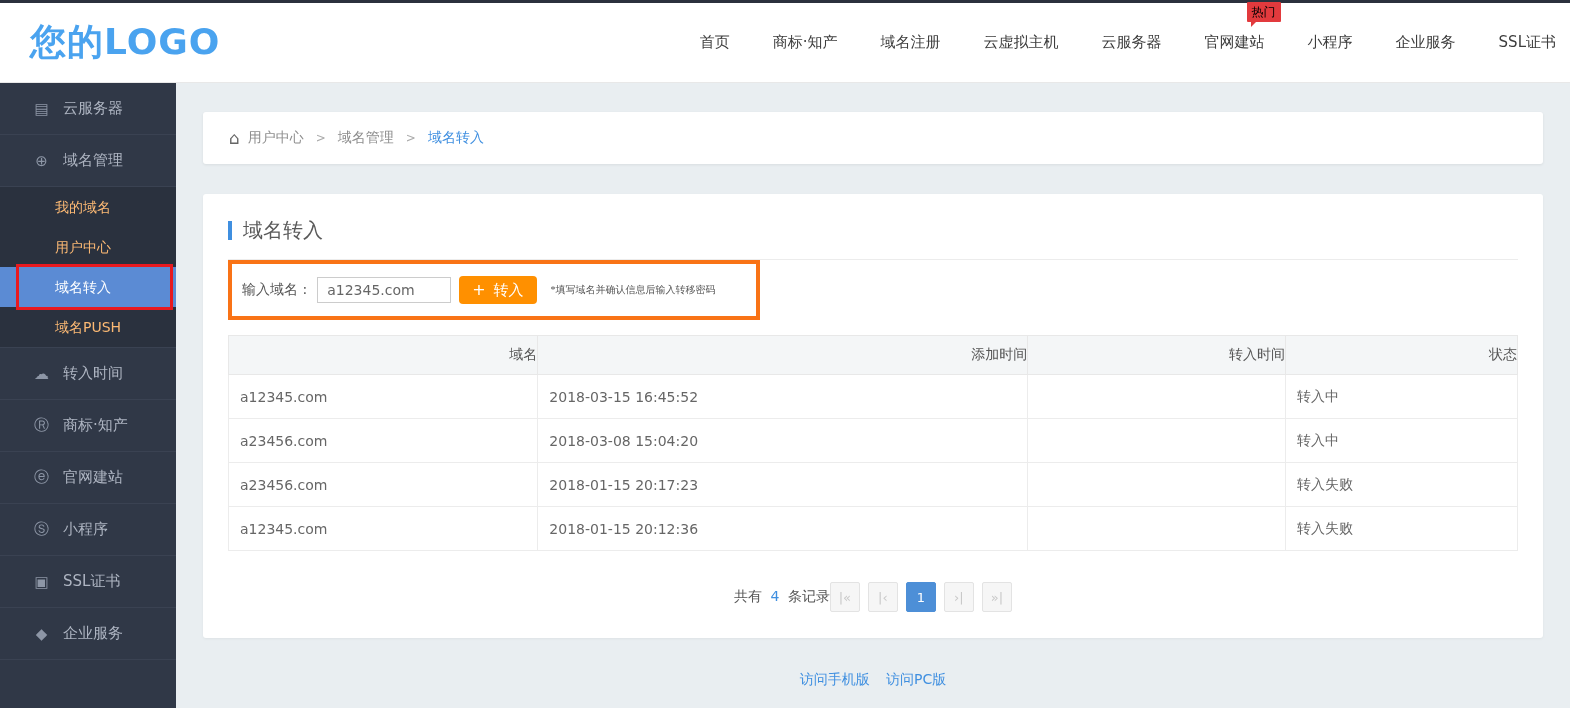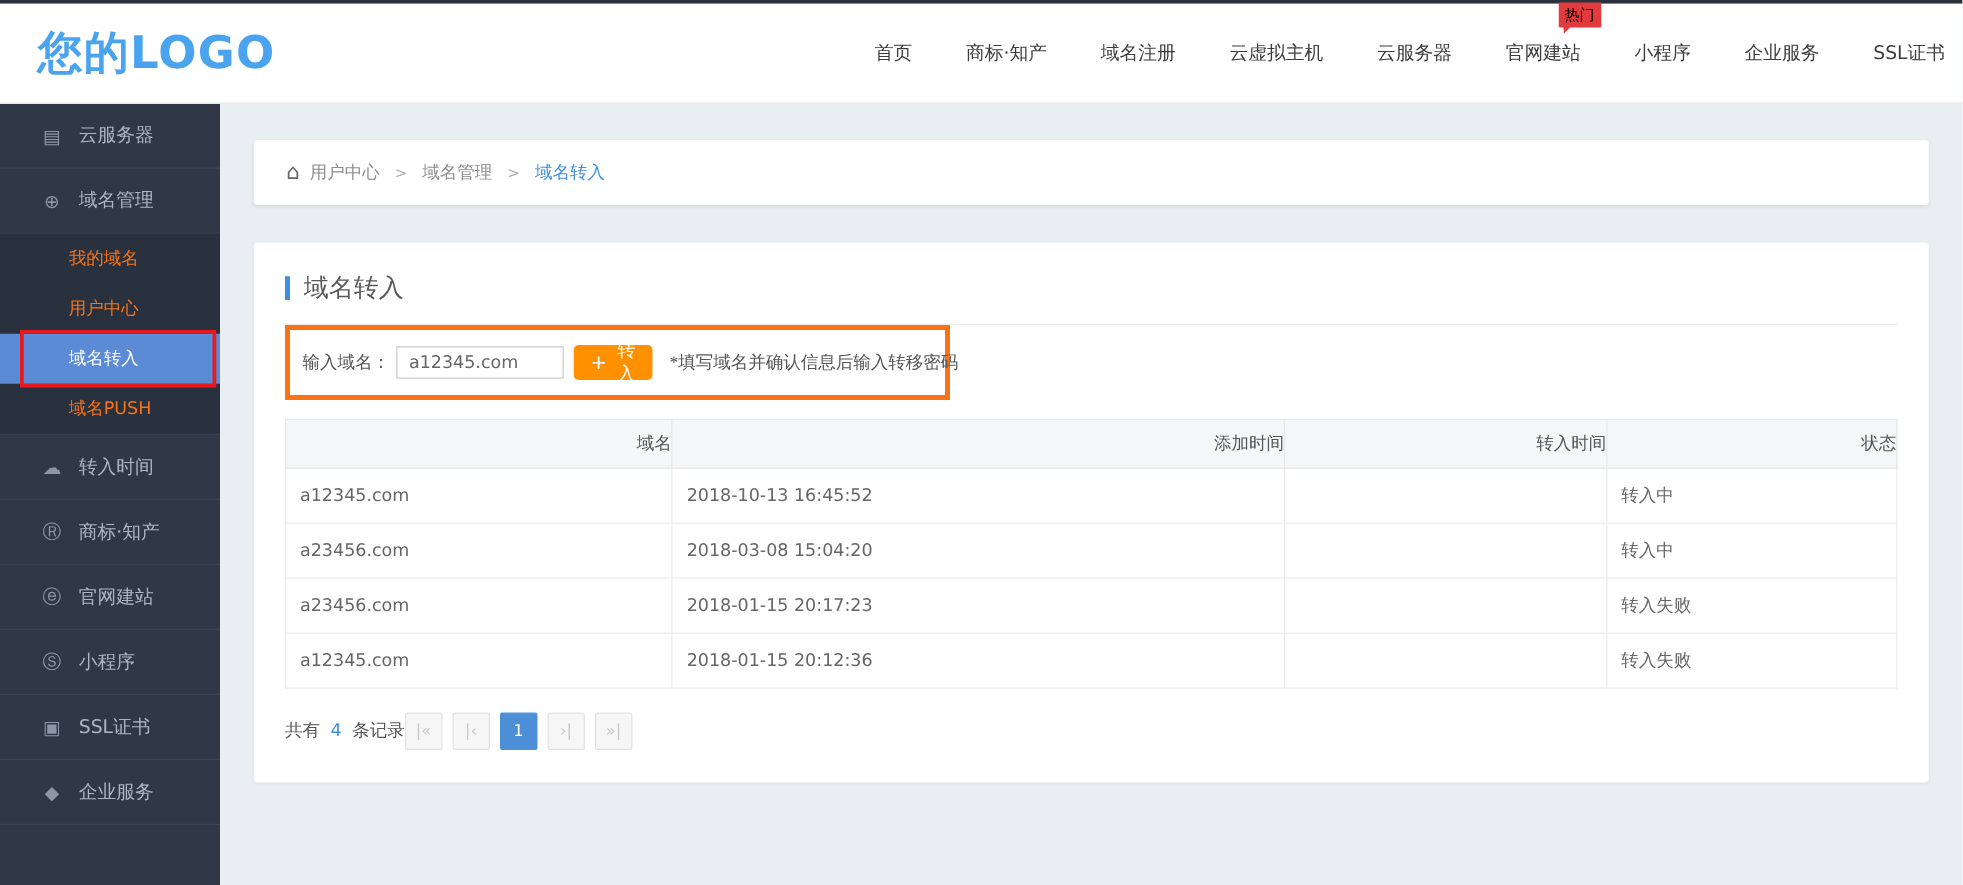--- a/index.html
+++ b/index.html
@@ -35,21 +35,21 @@
   .sidebar { width:176px; background:#303847; flex:none; }
   .side-item {
     height:52px; display:flex; align-items:center; gap:13px;
     padding-left:33px; font-size:15px; color:#aeb5c2;
     border-bottom:1px solid #3a4252; cursor:pointer;
   }
   .side-icon { width:17px; font-size:15px; color:#8d96a6; text-align:center; flex:none; }
   .submenu { background:#2a313e; border-bottom:1px solid #3a4252; }
   .sub-item {
     height:40px; line-height:40px; padding-left:55px; font-size:14px;
-    color:#f97316; cursor:pointer; position:relative;
+    color:#fdba74; cursor:pointer; position:relative;
   }
   .sub-item.active { background:#5b8bd4; color:#fff; }
   .red-frame-side {
     position:absolute; left:16px; right:3px; top:-3px; bottom:-3px;
     border:3px solid #e8191f; pointer-events:none;
   }
 
   
   .content { flex:1; padding:0 27px; }
   .breadcrumb-card {
@@ -82,37 +82,37 @@
     padding:0 9px; font-size:14px; color:#666; outline:none;
     font-family:"DejaVu Sans","Liberation Sans",sans-serif;
   }
   .transfer-btn {
     margin-left:8px; height:28px; background:#ff9000; color:#fff; border:none;
     border-radius:4px; padding:0 13px; font-size:15px; cursor:pointer;
     display:flex; align-items:center; gap:8px;
     font-family:"DejaVu Sans","Liberation Sans",sans-serif;
   }
   .btn-plus { font-size:16px; line-height:1; }
-  .input-note { font-size:14px; color:#555; margin-left:14px; white-space:nowrap;font-family:Liberation Serif, serif; }
+  .input-note { font-size:10px; color:#555; margin-left:14px; white-space:nowrap;font-family:Liberation Serif, serif; }
 
   
   .domain-table { width:100%; border-collapse:collapse; margin-top:15px; font-size:14px; }
   .domain-table th {
     background:#f4f6f7; font-weight:normal; text-align:right; color:#555;
     height:39px; padding-left:11px; border:1px solid #e8e8e8;
   }
   .domain-table td {
     height:44px; color:#666; padding-left:11px; border:1px solid #ececec;
   }
   .col-domain { width:24%; } .col-added { width:38%; }
   .col-transfer { width:20%; } .col-status { width:18%; }
   .status-pending { color:#ff8030; } .status-failed { color:#f51010; }
 
   
-  .panel-footer { display:flex; justify-content:flex-start; align-items:center; margin-top:19px; }
+  .panel-footer { display:flex; justify-content:center; align-items:center; margin-top:31px; }
   .record-count { font-size:14px; color:#555; }
   .count-num { color:#3f8fe0; margin:0 4px; }
   .pagination { display:flex; gap:8px; }
   .page-btn {
     min-width:30px; height:30px; padding:0 6px; font-size:13px;
     background:#f6f6f6; border:1px solid #e3e3e3; color:#c9c9c9;
     display:flex; align-items:center; justify-content:center;
     border-radius:2px; cursor:pointer;
     font-family:"DejaVu Sans","Liberation Sans",sans-serif;
   }
@@ -221,21 +221,21 @@
           <tr>
             <th class="col-domain">域名</th>
             <th class="col-added">添加时间</th>
             <th class="col-transfer">转入时间</th>
             <th class="col-status">状态</th>
           </tr>
         </thead>
         <tbody>
           <tr>
             <td>a12345.com</td>
-            <td>2018-10-13 16:45:52</td>
+            <td>2018-03-15 16:45:52</td>
             <td></td>
             <td class="status-pending">转入中</td>
           </tr>
           <tr>
             <td>a23456.com</td>
             <td>2018-03-08 15:04:20</td>
             <td></td>
             <td class="status-pending">转入中</td>
           </tr>
           <tr>
@@ -262,14 +262,18 @@
         <div class="pagination">
           <button class="page-btn">|«</button>
           <button class="page-btn">|‹</button>
           <button class="page-btn active">1</button>
           <button class="page-btn">›|</button>
           <button class="page-btn">»|</button>
         </div>
       </div>
     </div>
 
+    <div class="bottom-links">
+      <a>访问手机版</a>
+      <a>访问PC版</a>
+    </div>
   </div>
 </div>
 
 </body></html>

